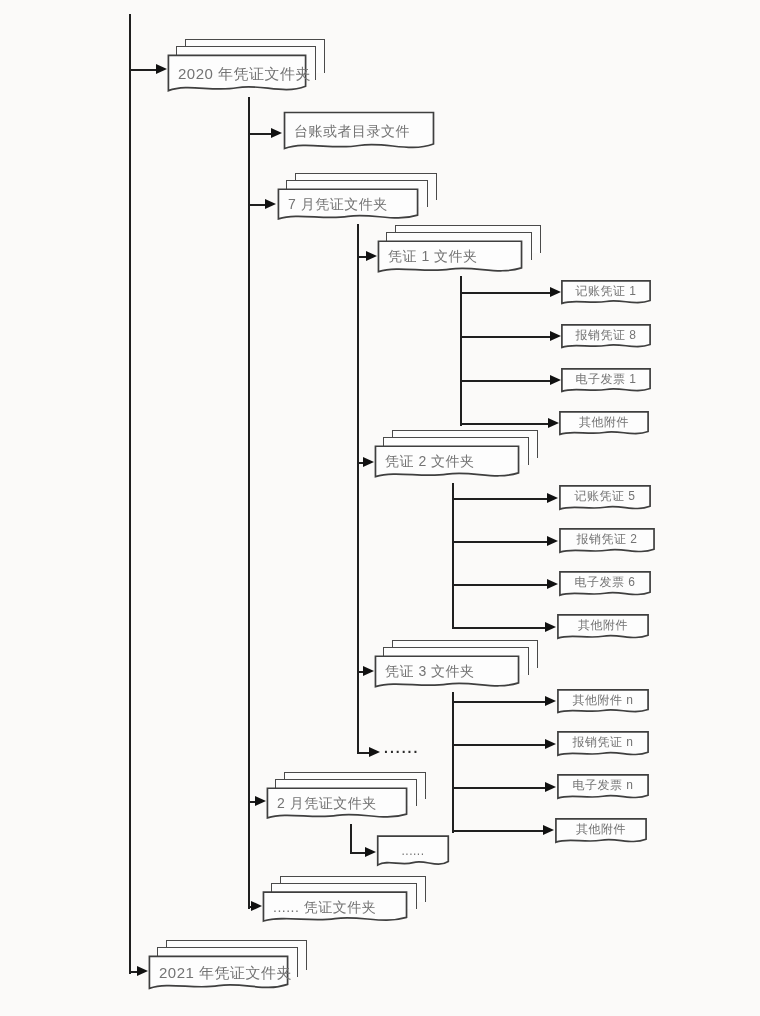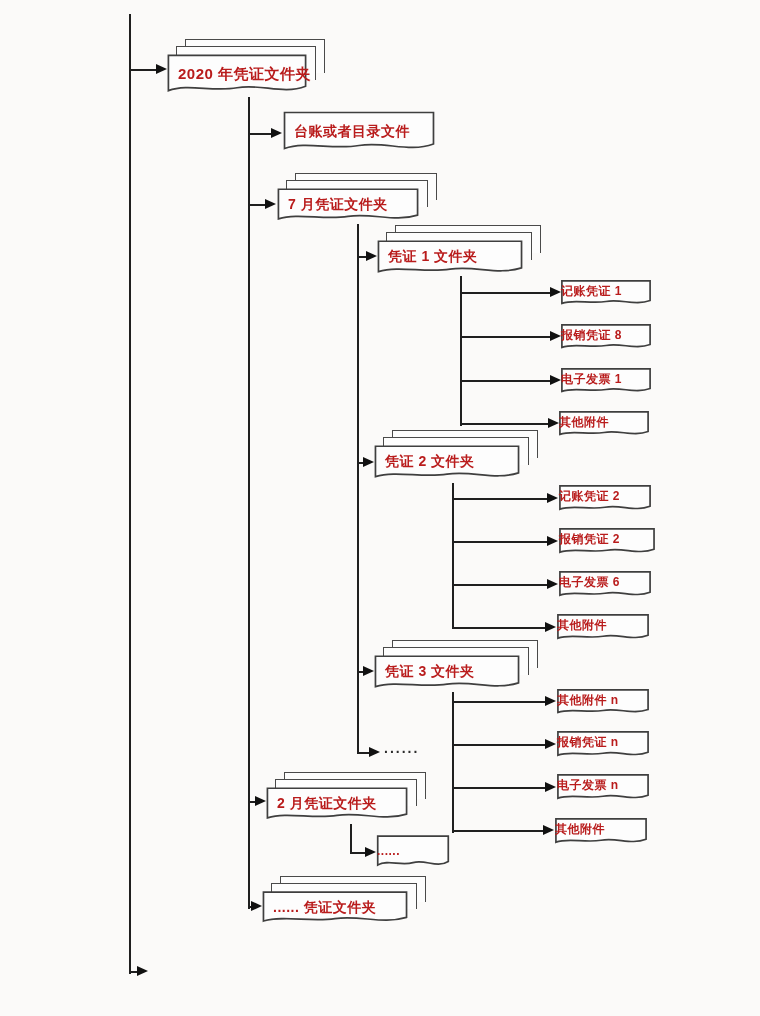--- a/index.html
+++ b/index.html
@@ -16,25 +16,25 @@
        border-left:11px solid #111; }
   
   .node { position:absolute; }
   .page { position:absolute; left:0; top:0; right:0; bottom:10px;
           background:#fdfdfd; border:1.6px solid #4a4a4a; border-bottom:none; }
   .pg1 { transform: translate(9px,-8px); }
   .pg2 { transform: translate(18px,-15px); }
   .doc { position:absolute; left:0; top:0; width:100%; height:100%; overflow:visible; }
   .doc path { fill:#fdfdfd; stroke:#3f3f3f; stroke-width:1.7; vector-effect:non-scaling-stroke; }
   .lbl { position:absolute; left:11px; top:46%; transform:translateY(-50%);
-         white-space:nowrap; font-weight:700; color:#b91c1c;
+         white-space:nowrap; font-weight:400; color:#737373;
          font-size:14px; letter-spacing:0.5px; }
   .lbl.big { font-size:15px; }
   .lbl.small { font-size:12px; left:8px; }
-  .lbl.center { left:0; right:0; text-align:left; transform:translateY(-58%); }
+  .lbl.center { left:0; right:0; text-align:center; transform:translateY(-58%); }
   .dots { position:absolute; font-weight:700; color:#2c2c2c; font-size:14px;
           letter-spacing:2px; white-space:nowrap; }
 </style>
 </head>
 <body>
 
 <div id="canvas">
 
   <div class="v" style="left:129px;top:14px;height:960px"></div>
   <div class="h" style="left:129px;top:69px;width:29px"></div>
@@ -161,21 +161,21 @@
     <svg class="doc" viewBox="0 0 200 60" preserveAspectRatio="none">
         <path d="M2,2 L198,2 L198,44 C165,56 135,40 100,46 C65,52 30,40 2,50 Z"></path>
       </svg>
     <span class="lbl">凭证 2 文件夹</span>
   </div>
 
   <div class="node" style="left:559px;top:485px;width:92px;height:29px">
     <svg class="doc" viewBox="0 0 200 60" preserveAspectRatio="none">
         <path d="M2,2 L198,2 L198,44 C165,56 135,40 100,46 C65,52 30,40 2,50 Z"></path>
       </svg>
-    <span class="lbl small center">记账凭证 2</span>
+    <span class="lbl small center">记账凭证 5</span>
   </div>
   <div class="node" style="left:559px;top:528px;width:96px;height:29px">
     <svg class="doc" viewBox="0 0 200 60" preserveAspectRatio="none">
         <path d="M2,2 L198,2 L198,44 C165,56 135,40 100,46 C65,52 30,40 2,50 Z"></path>
       </svg>
     <span class="lbl small center">报销凭证 2</span>
   </div>
   <div class="node" style="left:559px;top:571px;width:92px;height:29px">
     <svg class="doc" viewBox="0 0 200 60" preserveAspectRatio="none">
         <path d="M2,2 L198,2 L198,44 C165,56 135,40 100,46 C65,52 30,40 2,50 Z"></path>
@@ -243,14 +243,22 @@
 
   <div class="node" style="left:262px;top:891px;width:146px;height:36px">
     <div class="page pg2"></div>
     <div class="page pg1"></div>
     <svg class="doc" viewBox="0 0 200 60" preserveAspectRatio="none">
         <path d="M2,2 L198,2 L198,44 C165,56 135,40 100,46 C65,52 30,40 2,50 Z"></path>
       </svg>
     <span class="lbl">...... 凭证文件夹</span>
   </div>
 
+  <div class="node" style="left:148px;top:955px;width:141px;height:40px">
+    <div class="page pg2"></div>
+    <div class="page pg1"></div>
+    <svg class="doc" viewBox="0 0 200 60" preserveAspectRatio="none">
+        <path d="M2,2 L198,2 L198,44 C165,56 135,40 100,46 C65,52 30,40 2,50 Z"></path>
+      </svg>
+    <span class="lbl big">2021 年凭证文件夹</span>
+  </div>
 
 </div>
 
 </body></html>

